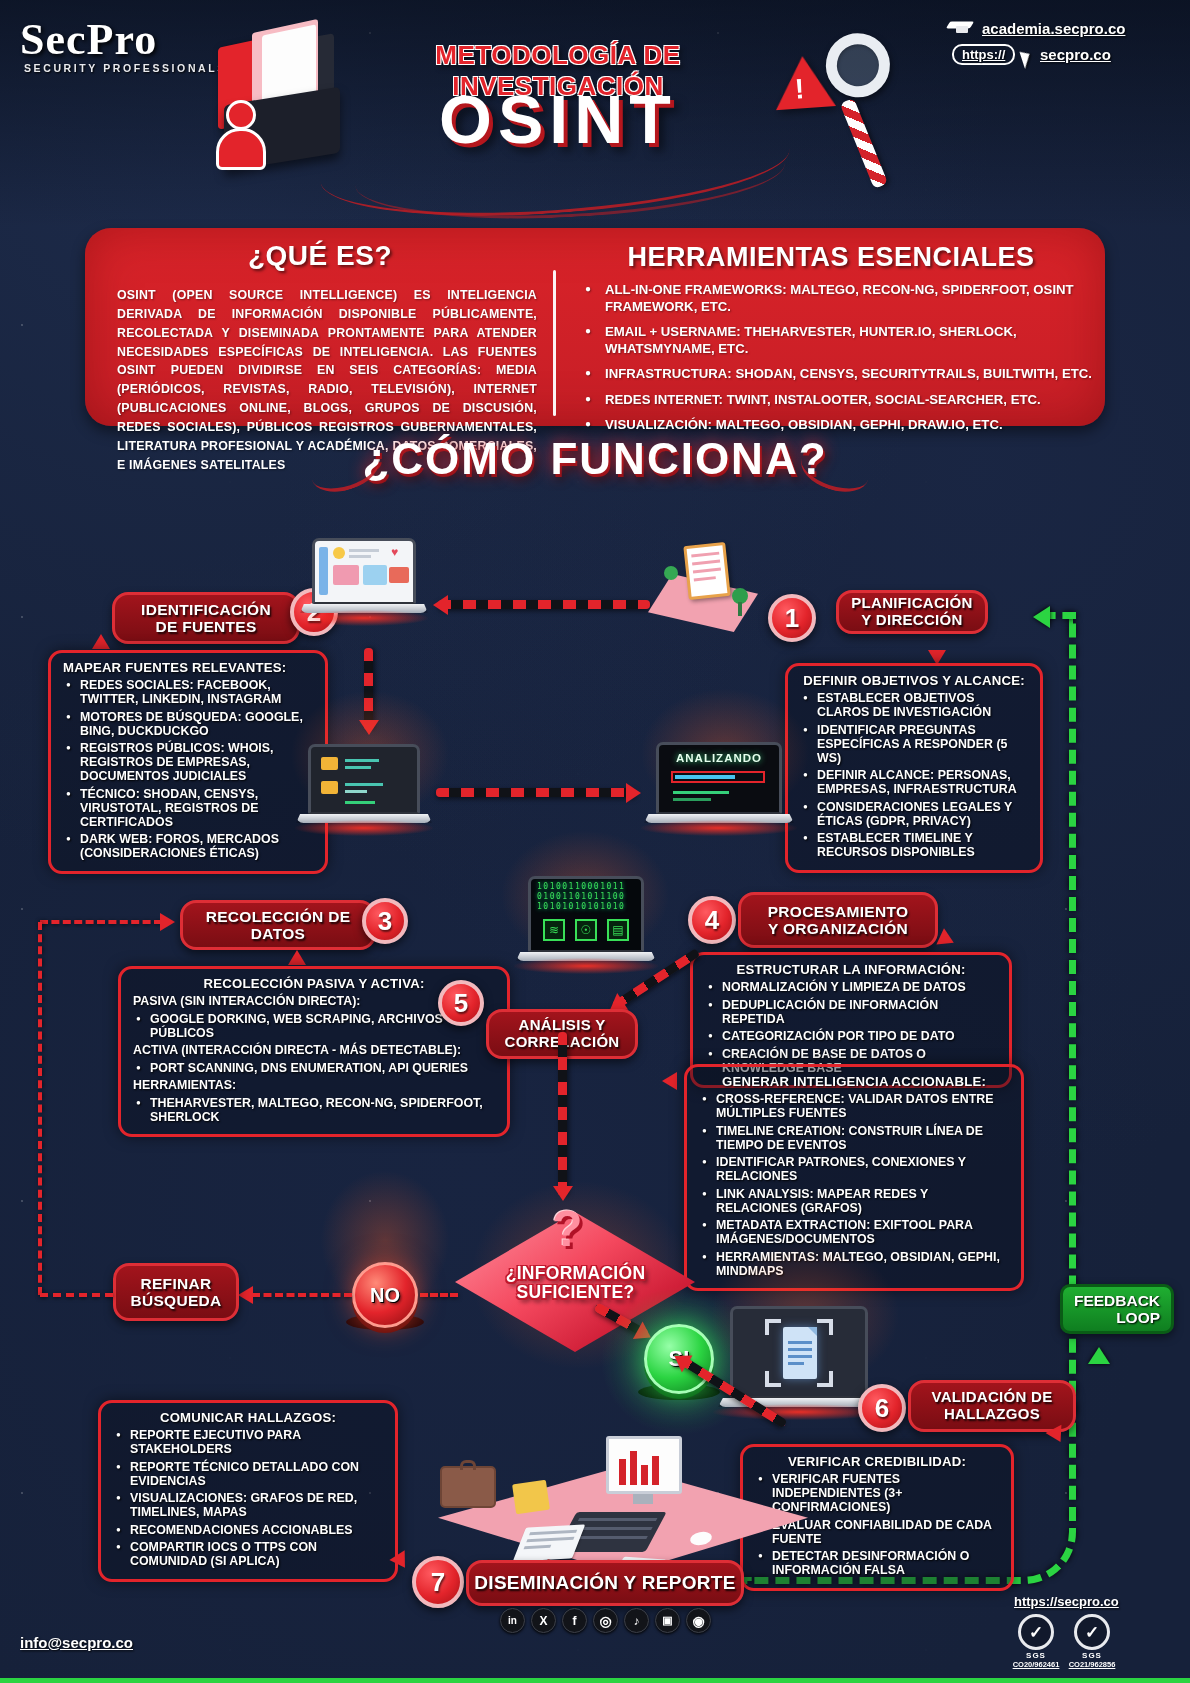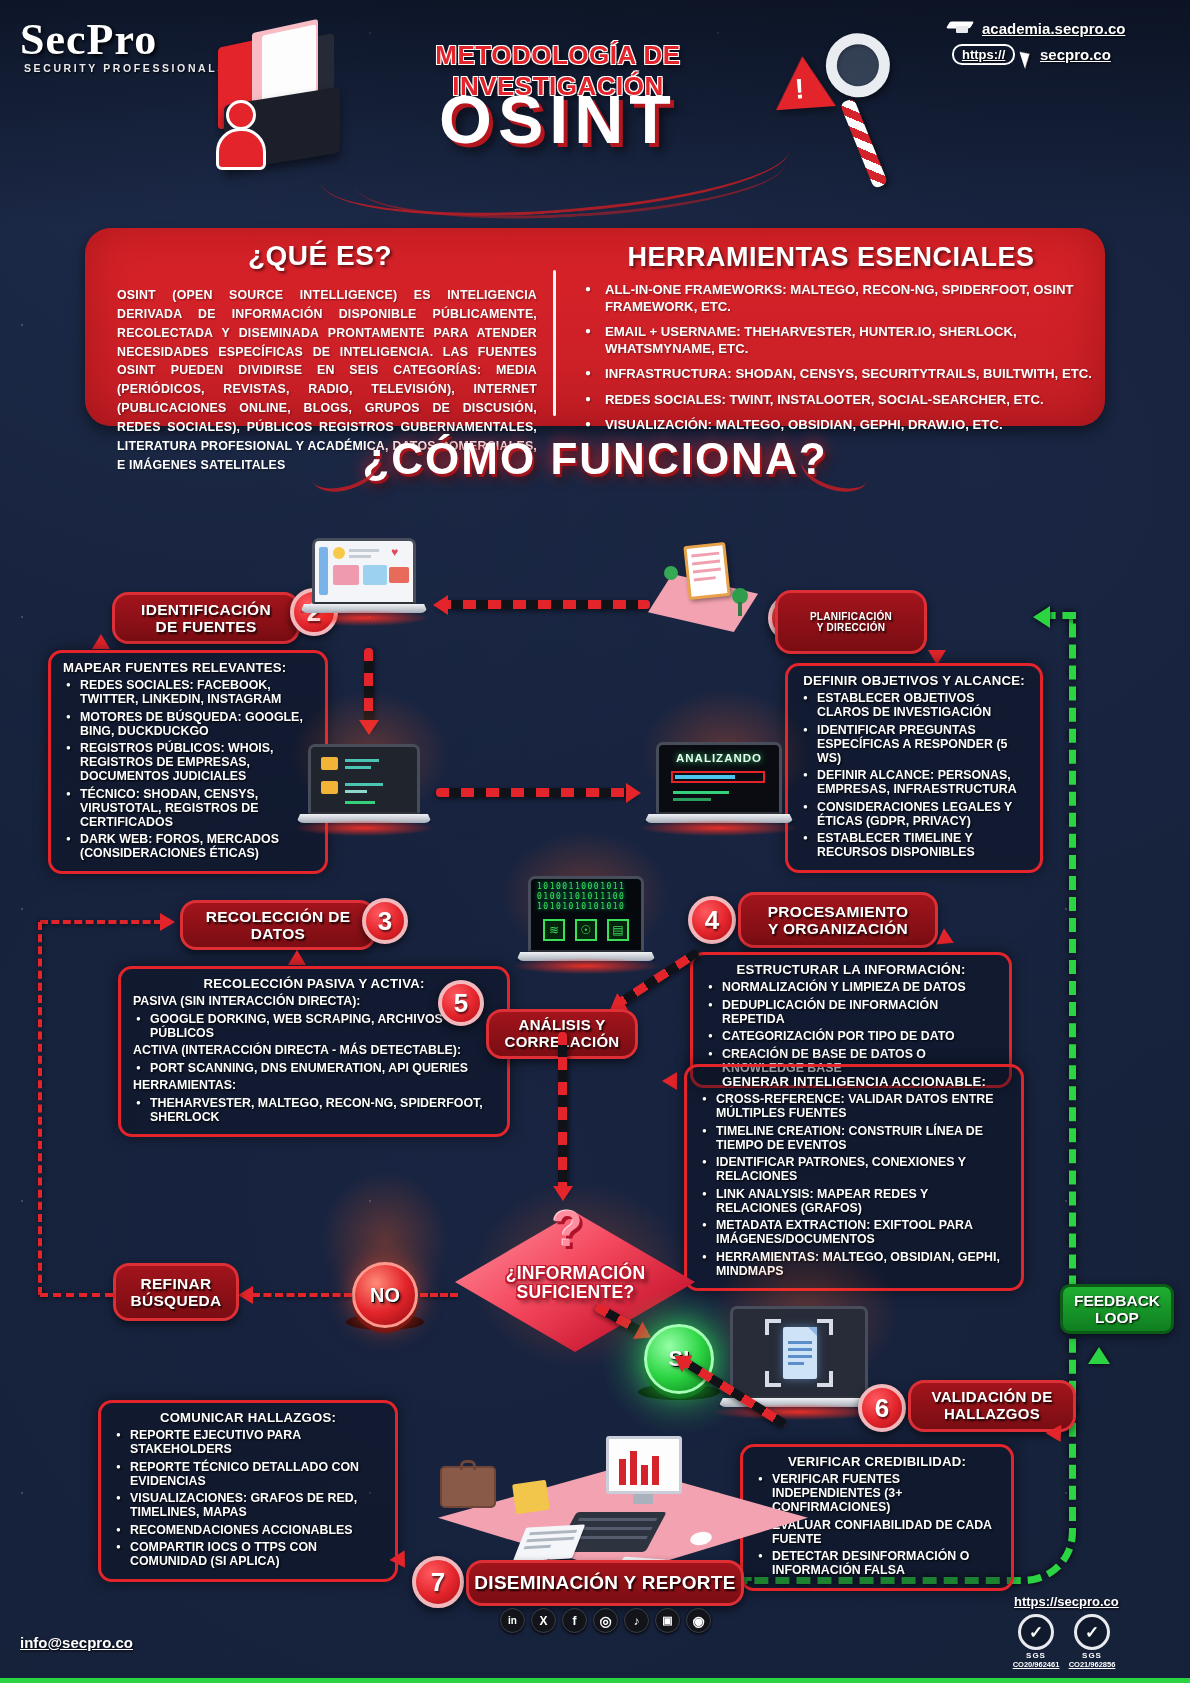--- a/index.html
+++ b/index.html
@@ -174,21 +174,21 @@
 
   <div class="abs redpanel" style="left:85px; top:228px; width:1020px; height:198px;">
     <div class="abs panel-title" style="left:30px; top:12px; width:410px; font-size:28px;">¿QUÉ ES?</div>
     <div class="abs panel-body" style="left:32px; top:58px; width:420px;">OSINT (OPEN SOURCE INTELLIGENCE) ES INTELIGENCIA DERIVADA DE INFORMACIÓN DISPONIBLE PÚBLICAMENTE, RECOLECTADA Y DISEMINADA PRONTAMENTE PARA ATENDER NECESIDADES ESPECÍFICAS DE INTELIGENCIA. LAS FUENTES OSINT PUEDEN DIVIDIRSE EN SEIS CATEGORÍAS: MEDIA (PERIÓDICOS, REVISTAS, RADIO, TELEVISIÓN), INTERNET (PUBLICACIONES ONLINE, BLOGS, GRUPOS DE DISCUSIÓN, REDES SOCIALES), PÚBLICOS REGISTROS GUBERNAMENTALES, LITERATURA PROFESIONAL Y ACADÉMICA, DATOS COMERCIALES, E IMÁGENES SATELITALES</div>
     <div class="abs panel-div" style="left:468px; top:42px; height:146px;"></div>
     <div class="abs panel-title" style="left:486px; top:14px; width:520px; font-size:27px;">HERRAMIENTAS ESENCIALES</div>
     <ul class="abs tools-list" style="left:498px; top:54px; width:512px;">
         <li>ALL-IN-ONE FRAMEWORKS: MALTEGO, RECON-NG, SPIDERFOOT, OSINT FRAMEWORK, ETC.</li>
         <li>EMAIL + USERNAME: THEHARVESTER, HUNTER.IO, SHERLOCK, WHATSMYNAME, ETC.</li>
         <li>INFRASTRUCTURA: SHODAN, CENSYS, SECURITYTRAILS, BUILTWITH, ETC.</li>
-        <li>REDES SOCIALES: TWINT, INSTALOOTER, SOCIAL-SEARCHER, ETC.</li>
+        <li>REDES INTERNET: TWINT, INSTALOOTER, SOCIAL-SEARCHER, ETC.</li>
         <li>VISUALIZACIÓN: MALTEGO, OBSIDIAN, GEPHI, DRAW.IO, ETC.</li>
       </ul>
   </div>
 
   <div class="abs howtitle" style="left:295px; top:434px;">¿CÓMO FUNCIONA?</div>
   <div class="arc" style="left:310px; top:448px; width:70px; height:42px; border-bottom-width:4px; transform:rotate(-18deg);"></div>
   <div class="arc" style="left:800px; top:448px; width:70px; height:42px; border-bottom-width:4px; transform:rotate(18deg);"></div>
 
   <div class="abs gpath" style="left:744px; top:616px; width:332px; height:968px;"></div>
   <div class="abs gstub" style="left:1042px; top:612px; width:34px;"></div>
@@ -222,21 +222,21 @@
       <div style="margin:5px 4px 0; height:3px; background:#f0a0b0;"></div>
       <div style="margin:5px 4px 0; height:3px; background:#f0a0b0;"></div>
       <div style="margin:5px 4px 0; height:3px; background:#f0a0b0; width:22px;"></div>
     </div>
     <div class="abs" style="left:16px; top:30px; width:14px; height:14px; background:#35a853; border-radius:50%;"></div>
     <div class="abs" style="left:84px; top:52px; width:16px; height:16px; background:#2e9e4c; border-radius:50%;"></div>
     <div class="abs" style="left:90px; top:66px; width:4px; height:14px; background:#2e7a42;"></div>
   </div>
 
   <div class="abs numcircle" style="left:768px; top:594px; width:48px; height:48px;">1</div>
-  <div class="abs pill" style="left:775px; top:590px; width:152px; height:64px; font-size:10px;">PLANIFICACIÓN
+  <div class="abs pill" style="left:836px; top:590px; width:152px; height:44px; font-size:15px;">PLANIFICACIÓN
 Y DIRECCIÓN</div>
   <div class="abs tri tri-down" style="left:928px; top:650px;"></div>
 
   <div class="abs box" style="left:785px; top:663px; width:258px;">
     <div class="box-title">DEFINIR OBJETIVOS Y ALCANCE:</div>
     <ul>
         <li>ESTABLECER OBJETIVOS CLAROS DE INVESTIGACIÓN</li>
         <li>IDENTIFICAR PREGUNTAS ESPECÍFICAS A RESPONDER (5 WS)</li>
         <li>DEFINIR ALCANCE: PERSONAS, EMPRESAS, INFRAESTRUCTURA</li>
         <li>CONSIDERACIONES LEGALES Y ÉTICAS (GDPR, PRIVACY)</li>
@@ -408,21 +408,21 @@
 
   <div class="abs box" style="left:740px; top:1444px; width:274px;">
     <div class="box-title">VERIFICAR CREDIBILIDAD:</div>
     <ul>
         <li>VERIFICAR FUENTES INDEPENDIENTES (3+ CONFIRMACIONES)</li>
         <li>EVALUAR CONFIABILIDAD DE CADA FUENTE</li>
         <li>DETECTAR DESINFORMACIÓN O INFORMACIÓN FALSA</li>
       </ul>
   </div>
 
-  <div class="abs fbadge" style="left:1060px; top:1284px; width:114px; height:50px;">FEEDBACK
+  <div class="abs fbadge" style="left:1060px; top:1284px; width:114px; height:50px;text-align:right;">FEEDBACK
 LOOP</div>
   <div class="abs gtri-up" style="left:1088px; top:1336px;"></div>
 
   <div class="abs box" style="left:98px; top:1400px; width:300px;">
     <div class="box-title">COMUNICAR HALLAZGOS:</div>
     <ul>
         <li>REPORTE EJECUTIVO PARA STAKEHOLDERS</li>
         <li>REPORTE TÉCNICO DETALLADO CON EVIDENCIAS</li>
         <li>VISUALIZACIONES: GRAFOS DE RED, TIMELINES, MAPAS</li>
         <li>RECOMENDACIONES ACCIONABLES</li>

